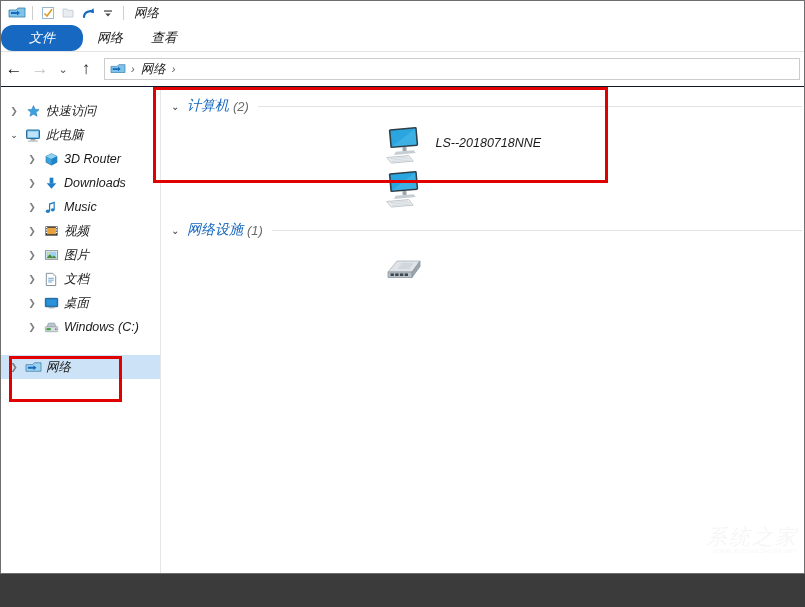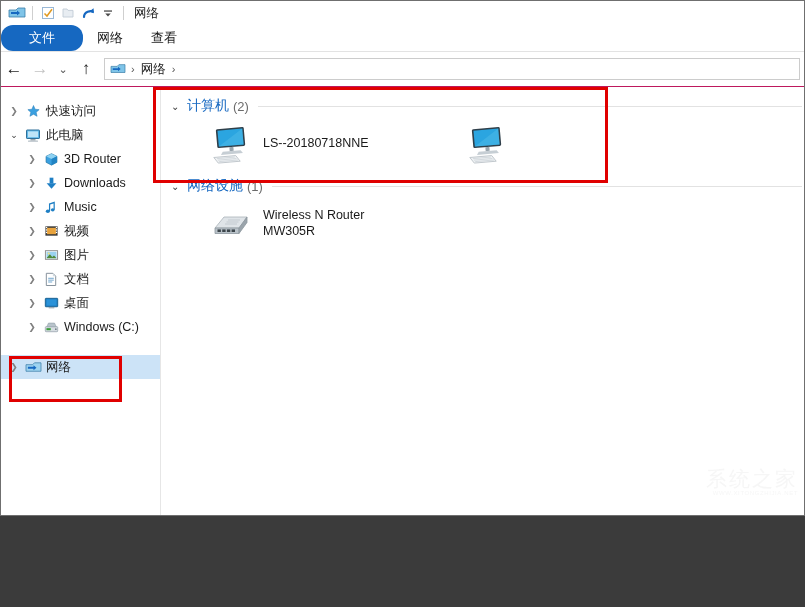--- a/index.html
+++ b/index.html
@@ -7,25 +7,26 @@
     padding: 0;
     background: #3b3b3b;
   }
   body {
     font-family: "Liberation Sans", "DejaVu Sans", sans-serif;
     -webkit-font-smoothing: antialiased;
   }
   #app {
     position: relative;
     width: 805px;
-    height: 516px;
-    background: #be185d;
+    height: 574px;
+    background: #0f172a;
     overflow: hidden;
     box-sizing: border-box;
     border: 1px solid #6f6f6f;
+    font-style: italic;
   }
 
   
   .titlebar {
     position: absolute;
     left: 0; top: 0;
     width: 805px; height: 24px;
     background: #ffffff;
     display: flex;
     align-items: center;
@@ -204,23 +205,24 @@
   .group-rule {
     flex: 1;
     height: 1px;
     background: #e2e2e2;
     margin-left: 9px;
     margin-right: 4px;
   }
 
   .items-row {
     display: flex;
-    align-items: flex-end;
+    align-items: center;
     padding-left: 44px;
     padding-top: 6px;
+    flex-direction: column;
   }
   .item {
     display: flex;
     align-items: flex-start;
     cursor: default;
     width: 256px;
   }
   .item-icon {
     width: 52px; height: 44px;
     flex: none;
@@ -567,22 +569,20 @@
               <path d="M31 20 L39 9 L39 14.5 L31 25.5 Z" fill="#9aa4ab" stroke="#8d979e" stroke-width="0.8"></path>
               <rect x="9.5" y="21.4" width="3.4" height="2.6" fill="#3d464c"></rect>
               <rect x="14.2" y="21.4" width="3.4" height="2.6" fill="#3d464c"></rect>
               <rect x="18.9" y="21.4" width="3.4" height="2.6" fill="#3d464c"></rect>
               <rect x="23.6" y="21.4" width="3.4" height="2.6" fill="#3d464c"></rect>
               <path d="M20 12 L32 12" stroke="#c3cad0" stroke-width="1"></path>
               <path d="M18.5 14 L30.5 14" stroke="#c3cad0" stroke-width="1"></path>
               <path d="M17 16 L29 16" stroke="#c3cad0" stroke-width="1"></path>
             </svg>
           </span>
-          <span class="item-label two-line">Wireless N Router
-MW305R</span>
         </div>
       </div>
 
     </div>
   </div>
 
   <div class="statusbar">
     <div class="status-div"></div>
   </div>
 

